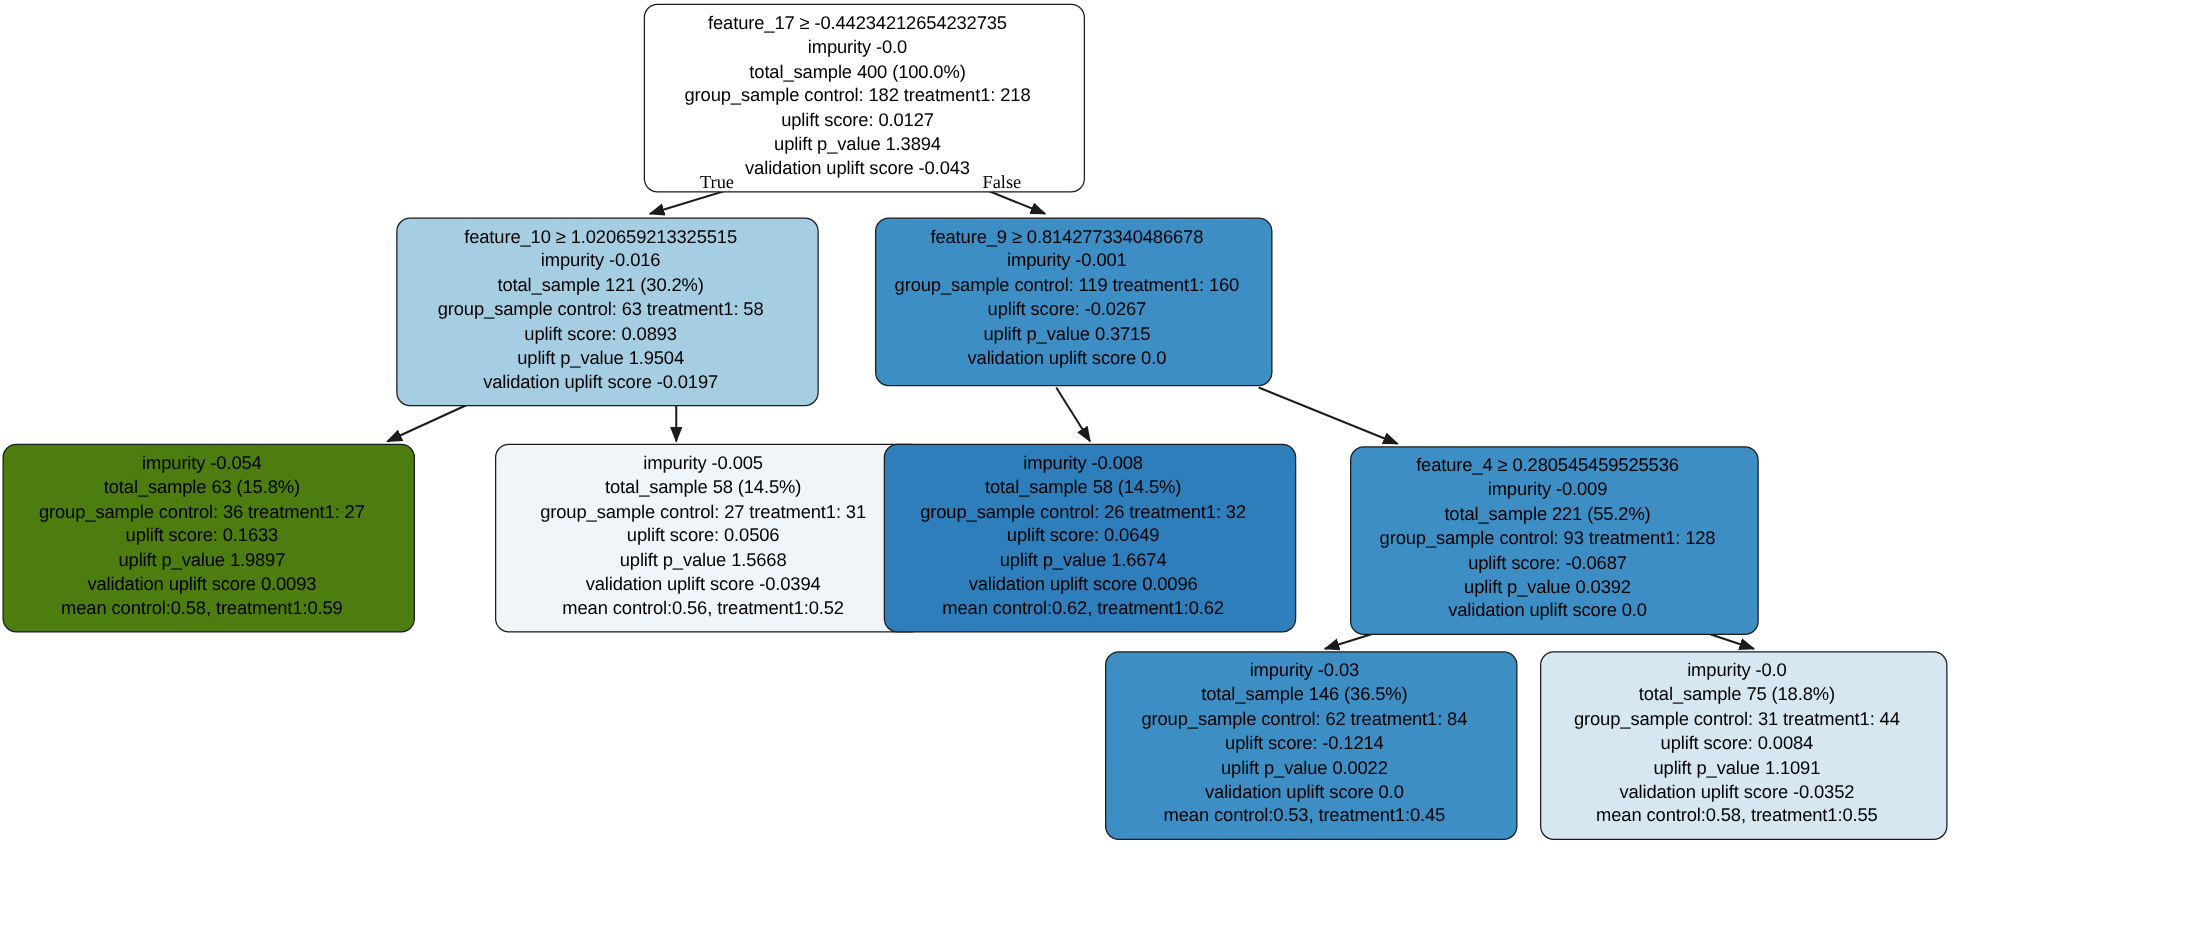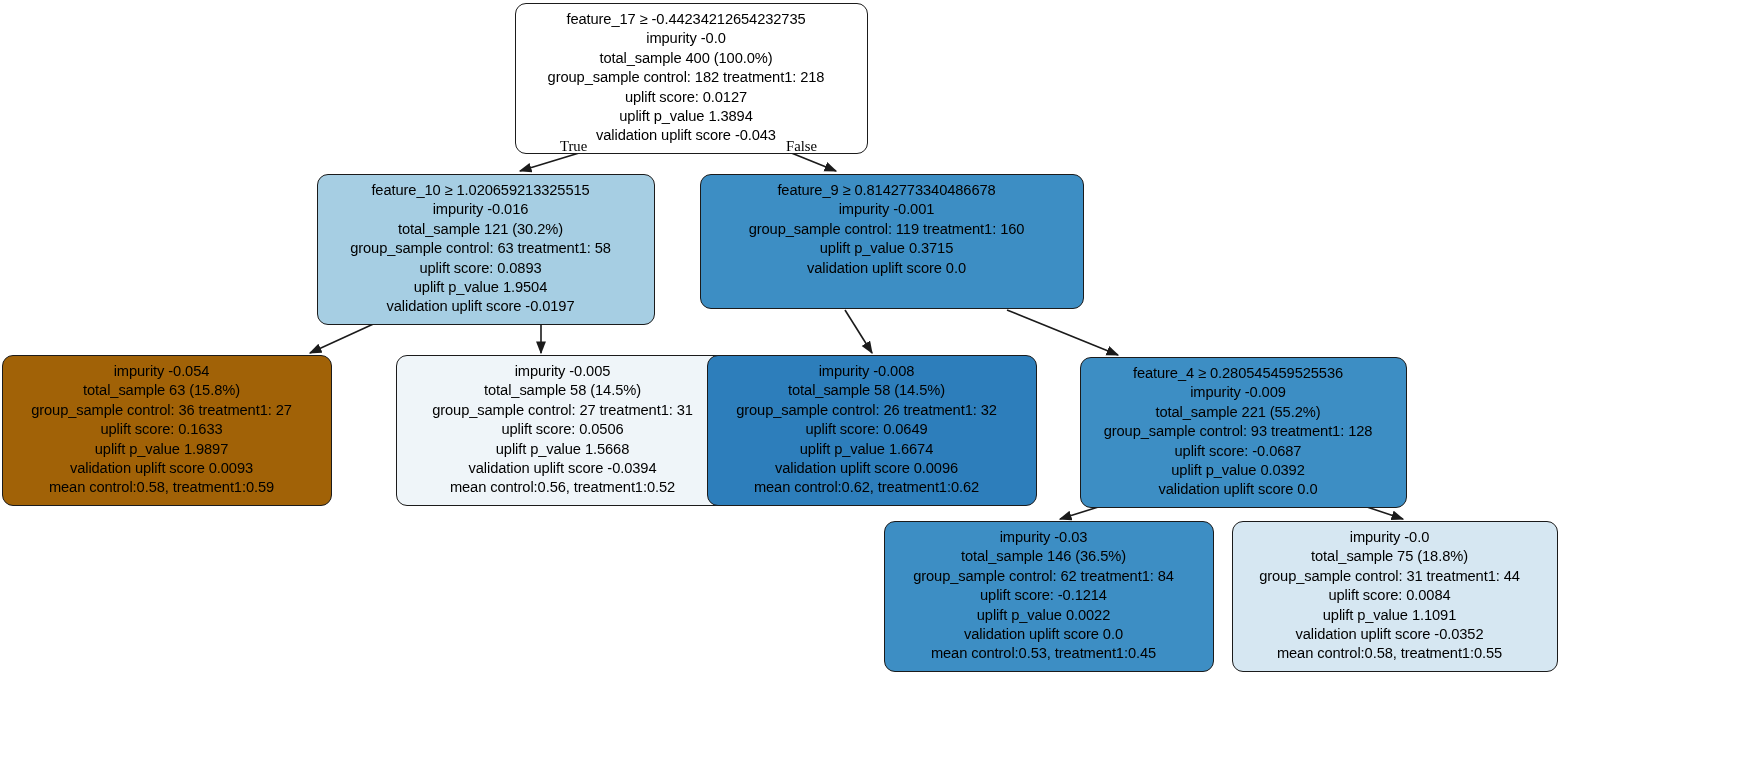--- a/index.html
+++ b/index.html
@@ -82,28 +82,29 @@
       </div>
       <div class="node" style="left: 317px; top: 174px; width: 338px; min-height: 135px; background: rgb(166, 206, 227);">
         <span class="line">feature_10 ≥ 1.020659213325515</span>
         <span class="line">impurity -0.016</span>
         <span class="line">total_sample 121 (30.2%)</span>
         <span class="line">group_sample  control: 63 treatment1: 58</span>
         <span class="line">uplift score: 0.0893</span>
         <span class="line">uplift p_value 1.9504</span>
         <span class="line">validation uplift score -0.0197</span>
       </div>
-      <div class="node" style="left: 700px; top: 174px; width: 384px; min-height: 135px; background: rgb(61, 142, 196);">
+      <div class="node" style="left: 700px; top: 174px; width: 318px; min-height: 135px; background: rgb(61, 142, 196);">
         <span class="line">feature_9 ≥ 0.8142773340486678</span>
         <span class="line">impurity -0.001</span>
         <span class="line">group_sample  control: 119 treatment1: 160</span>
+        <span class="line">uplift score: -0.0267</span>
         <span class="line">uplift p_value 0.3715</span>
         <span class="line">validation uplift score 0.0</span>
       </div>
-      <div class="node" style="left: 2px; top: 355px; width: 330px; min-height: 135px; background: #a16207;">
+      <div class="node" style="left: 2px; top: 355px; width: 330px; min-height: 135px; background: #4d7c0f;">
         <span class="line">impurity -0.054</span>
         <span class="line">total_sample 63 (15.8%)</span>
         <span class="line">group_sample  control: 36 treatment1: 27</span>
         <span class="line">uplift score: 0.1633</span>
         <span class="line">uplift p_value 1.9897</span>
         <span class="line">validation uplift score 0.0093</span>
         <span class="line">mean control:0.58, treatment1:0.59</span>
       </div>
       <div class="node" style="left: 396px; top: 355px; width: 344px; min-height: 135px; background: rgb(239, 245, 249);">
         <span class="line">impurity -0.005</span>

